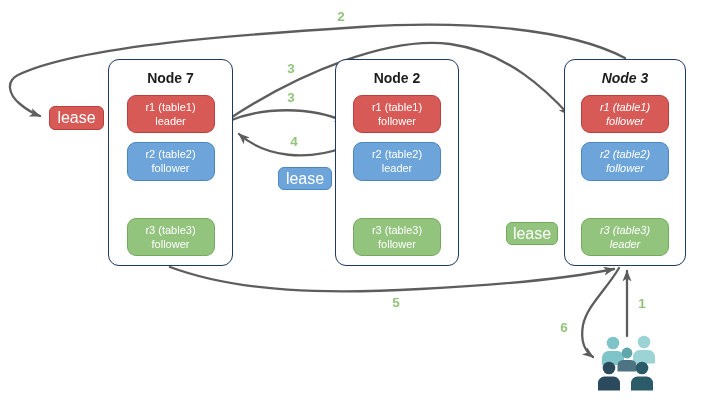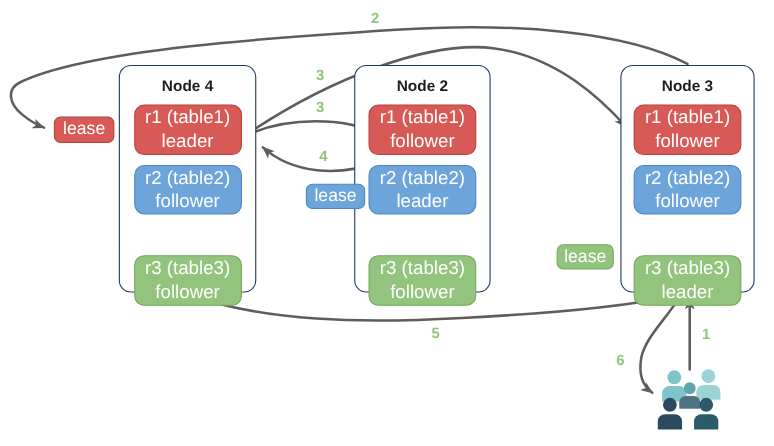--- a/index.html
+++ b/index.html
@@ -12,23 +12,23 @@
   .arrow{fill:none;stroke:var(--arrow);stroke-width:2.3;stroke-linecap:round;}
   #ah path{fill:var(--arrow);}
   
   .node{
     position:absolute;top:59px;height:207px;background:#fff;
     border:1.7px solid var(--node-border);border-radius:11px;box-sizing:border-box;
     display:flex;flex-direction:column;align-items:center;
   }
   .node-title{margin-top:10px;margin-bottom:9px;font-weight:bold;font-size:14px;color:#1c1c1c;}
   .replica{
-    width:98px;height:46px;border-radius:9px;margin-bottom:9px;box-sizing:border-box;
+    width:88px;height:46px;border-radius:9px;margin-bottom:9px;box-sizing:border-box;
     display:flex;flex-direction:column;justify-content:center;align-items:center;
-    color:#fff;font-size:17px;line-height:1.28;text-align:center;border:1.5px solid;
+    color:#fff;font-size:11px;line-height:1.28;text-align:center;border:1.5px solid;
   }
   .replica.red{background:var(--red);border-color:var(--red-border);}
   .replica.blue{background:var(--blue);border-color:var(--blue-border);align-items:center;}
   .replica.green{background:var(--green);border-color:var(--green-border);margin-top:28px;}
   
   .lease{
     position:absolute;box-sizing:border-box;border-radius:6px;border:1.5px solid;
     display:flex;align-items:center;justify-content:center;color:#fff;font-size:16px;
   }
   .lease.red{background:var(--red);border-color:var(--red-border);left:49px;top:106px;width:55px;height:24px;}
@@ -88,52 +88,52 @@
       <circle class="pc3h" cx="627" cy="353" r="5.4"></circle>
       <path class="pc3b" d="M617.5,371.5 v-6 a5.5,5.5 0 0 1 5.5,-5.5 h8 a5.5,5.5 0 0 1 5.5,5.5 v6 z"></path>
       <circle class="pc4" cx="609" cy="368" r="6.3"></circle>
       <path class="pc4" d="M598,390.5 v-7.5 a6.5,6.5 0 0 1 6.5,-6.5 h9 a6.5,6.5 0 0 1 6.5,6.5 v7.5 z"></path>
       <circle class="pc5" cx="642" cy="368" r="6.3"></circle>
       <path class="pc5" d="M631,390.5 v-7.5 a6.5,6.5 0 0 1 6.5,-6.5 h9 a6.5,6.5 0 0 1 6.5,6.5 v7.5 z"></path>
     </g>
   </svg>
 
   <div class="node" style="left:108px;width:125px;">
-    <div class="node-title">Node 4</div>
+    <div class="node-title">Node 7</div>
     <div class="replica red">
       <span>r1 (table1)</span>
       <span>leader</span>
     </div>
     <div class="replica blue">
       <span>r2 (table2)</span>
       <span>follower</span>
     </div>
     <div class="replica green">
       <span>r3 (table3)</span>
       <span>follower</span>
     </div>
   </div>
 
-  <div class="node" style="left:322px;width:124px;">
+  <div class="node" style="left:335px;width:124px;">
     <div class="node-title">Node 2</div>
     <div class="replica red">
       <span>r1 (table1)</span>
       <span>follower</span>
     </div>
     <div class="replica blue">
       <span>r2 (table2)</span>
       <span>leader</span>
     </div>
     <div class="replica green">
       <span>r3 (table3)</span>
       <span>follower</span>
     </div>
   </div>
 
-  <div class="node" style="left:564px;width:122px;">
+  <div class="node" style="left:564px;width:122px;font-style:italic;">
     <div class="node-title">Node 3</div>
     <div class="replica red">
       <span>r1 (table1)</span>
       <span>follower</span>
     </div>
     <div class="replica blue">
       <span>r2 (table2)</span>
       <span>follower</span>
     </div>
     <div class="replica green">

